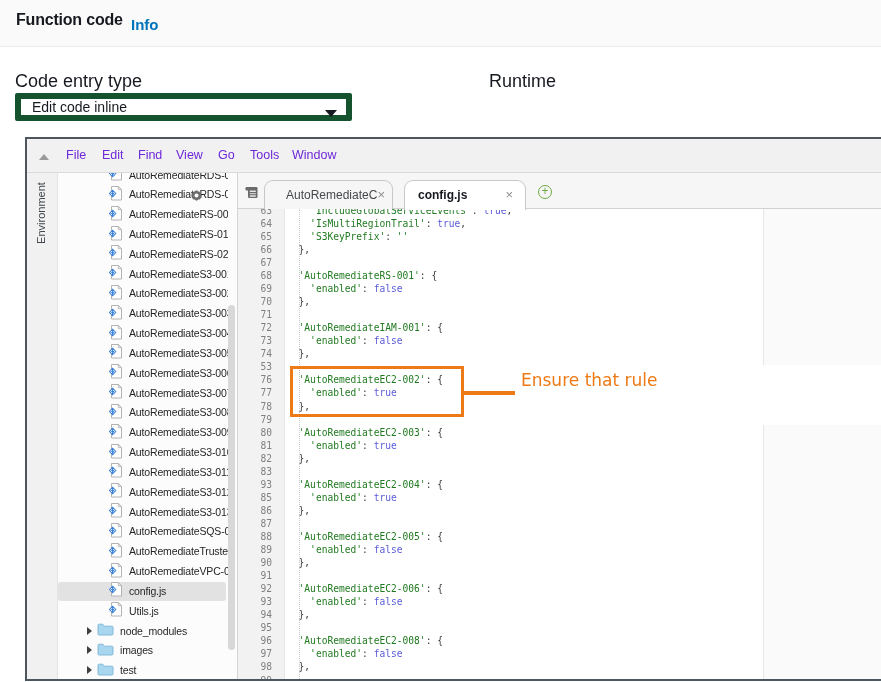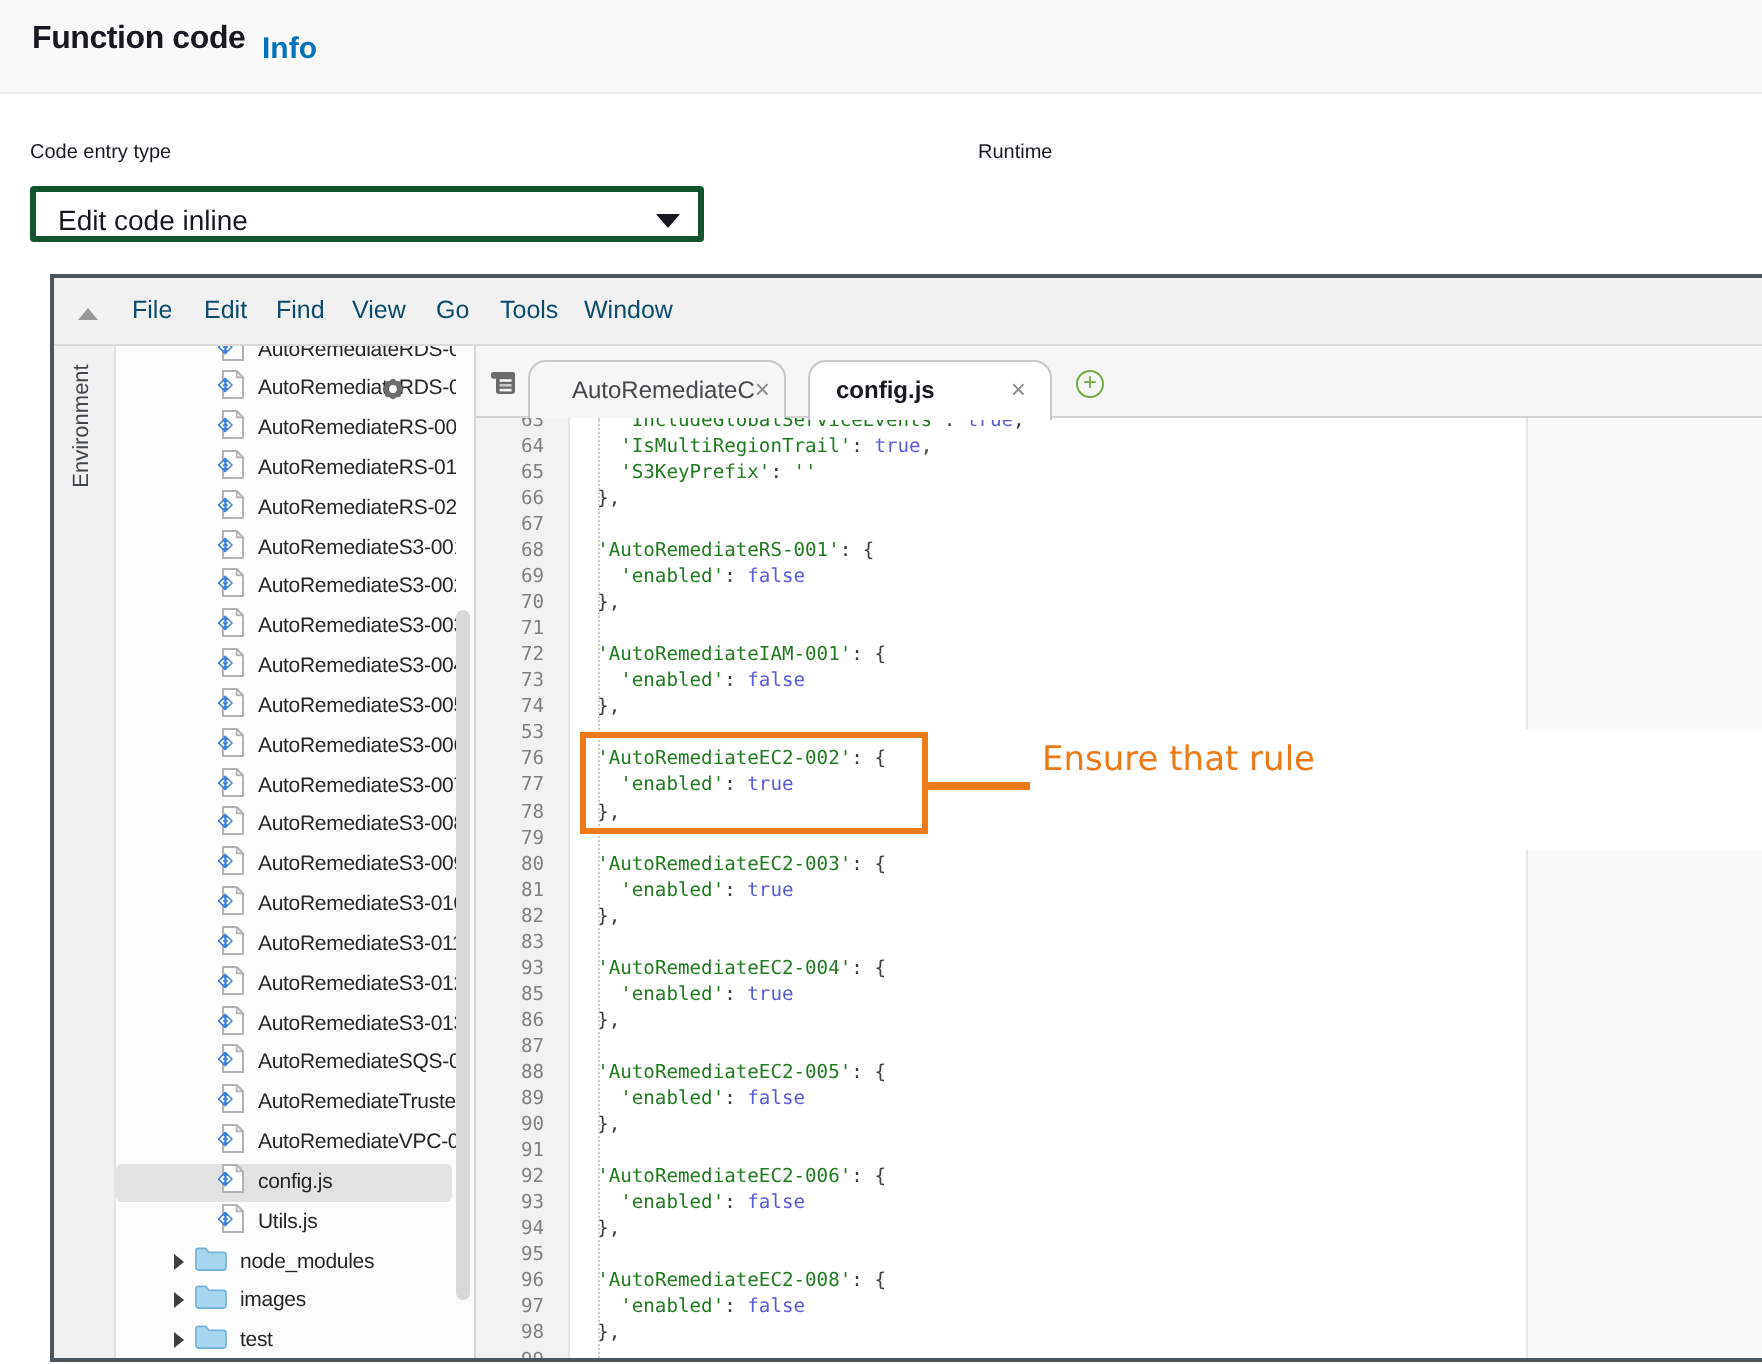--- a/index.html
+++ b/index.html
@@ -6,33 +6,33 @@
   html,body { width:881px; height:682px; }
   body { font-family:"Liberation Sans", sans-serif; background:#ffffff; position:relative; overflow:hidden; }
   .page { position:absolute; inset:0; width:881px; height:564px; background:#fff; }
 
   
   .hdr { position:absolute; left:0; top:0; width:881px; height:47px; background:#fafafa; border-bottom:1px solid #eaeded; }
   .hdr h1 { position:absolute; left:16px; top:11px; font-size:16px; font-weight:bold; color:#16191f; letter-spacing:-0.2px; }
   .hdr .info { position:absolute; left:131px; top:16px; font-size:15px; font-weight:bold; color:#0073bb; text-decoration:none; }
 
   
-  .field-label { position:absolute; top:71px; font-size:10px; color:#16191f; }
+  .field-label { position:absolute; top:71px; font-size:18px; color:#16191f; }
   .lbl1 { left:15px; }
   .lbl2 { left:489px; }
-  .select { position:absolute; top:93px; height:28px; background:#fff; border:3px solid #14532d; border-radius:2px; font-size:14px; color:#16191f; display:flex; align-items:flex-end; padding-left:11px; cursor:pointer; }
+  .select { position:absolute; top:93px; height:28px; background:#fff; border:6px solid #14532d; border-radius:2px; font-size:14px; color:#16191f; display:flex; align-items:flex-start; padding-left:11px; cursor:pointer; }
   .sel1 { left:15px; width:337px; }
   .sel2 { left:489px; width:334px; }
   .caret { position:absolute; right:9px; top:11px; width:0; height:0; border-left:6px solid transparent; border-right:6px solid transparent; border-top:7px solid #16191f; }
 
   
   .ide { position:absolute; left:25px; top:137px; width:860px; height:544px; border:2px solid #4d555e; border-right:none; background:#fcfcfc; }
   .menubar { position:absolute; left:0; top:0; right:0; height:34px; background:#f1f1f1; border-bottom:1px solid #dadada; }
   .collapse-tri { position:absolute; left:12px; top:15px; width:0; height:0; border-left:5px solid transparent; border-right:5px solid transparent; border-bottom:6px solid #9a9a9a; }
-  .menu-item { position:absolute; top:9px; font-size:12.5px; color:#0c4a6e; cursor:default; }
+  .menu-item { position:absolute; top:9px; font-size:12.5px; color:#6d28d9; cursor:default; }
 
   .ide-body { position:absolute; left:0; top:34px; right:0; bottom:0; display:flex; }
 
   .env-strip { position:relative; width:31px; background:#f1f1f1; border-right:1px solid #e4e4e4; flex:none; }
   .env-label { position:absolute; left:-18.5px; top:34px; width:64px; text-align:center; transform:rotate(-90deg); font-size:11px; color:#40464d; white-space:nowrap; }
 
   .tree { position:relative; width:180px; flex:none; background:#fcfcfc; border-right:1px solid #d5d5d5; overflow:hidden; }
   .tree-rows { position:absolute; left:0; top:-8.4px; right:0; }
   .tree-row { position:relative; height:19.83px; display:flex; align-items:center; white-space:nowrap; overflow:hidden; font-size:10.5px; letter-spacing:-0.15px; color:#262626; }
   .tree-row.selected::before { content:""; position:absolute; left:0; top:0.5px; width:168px; height:19px; background:#e2e2e2; border-radius:3px; }

